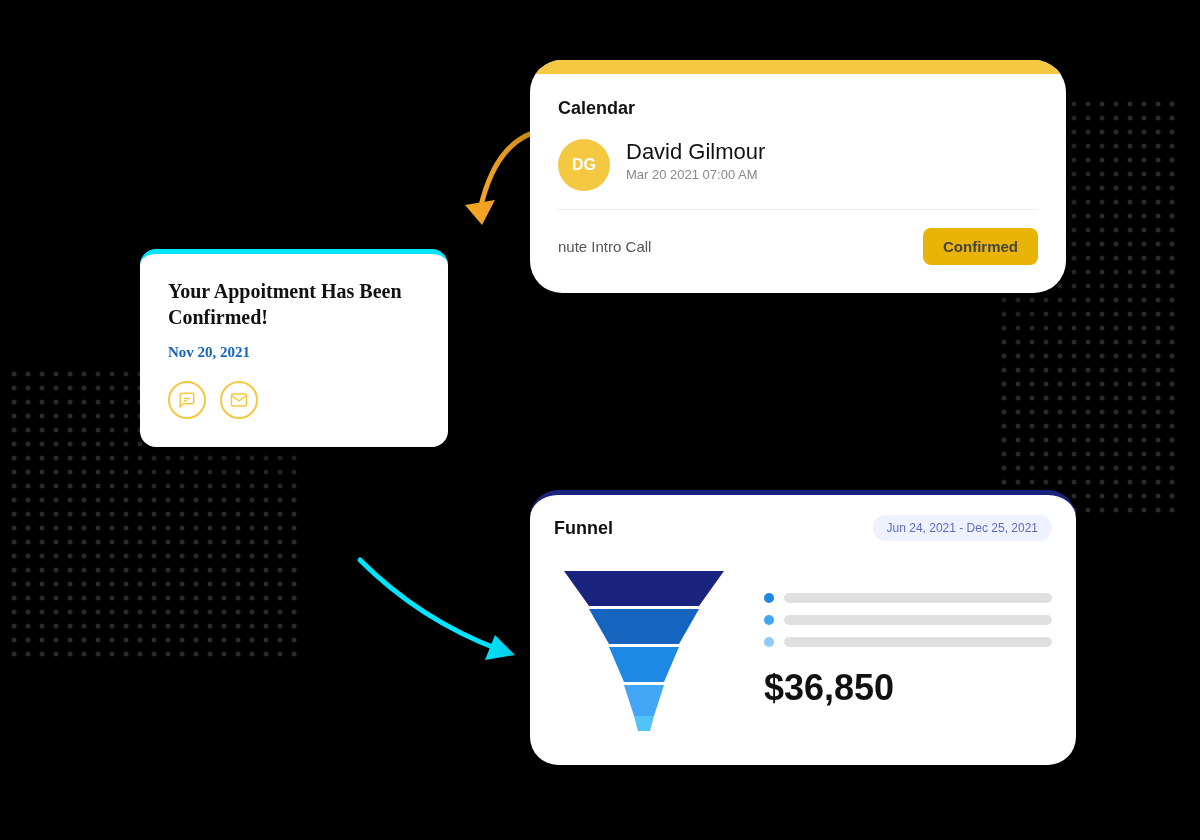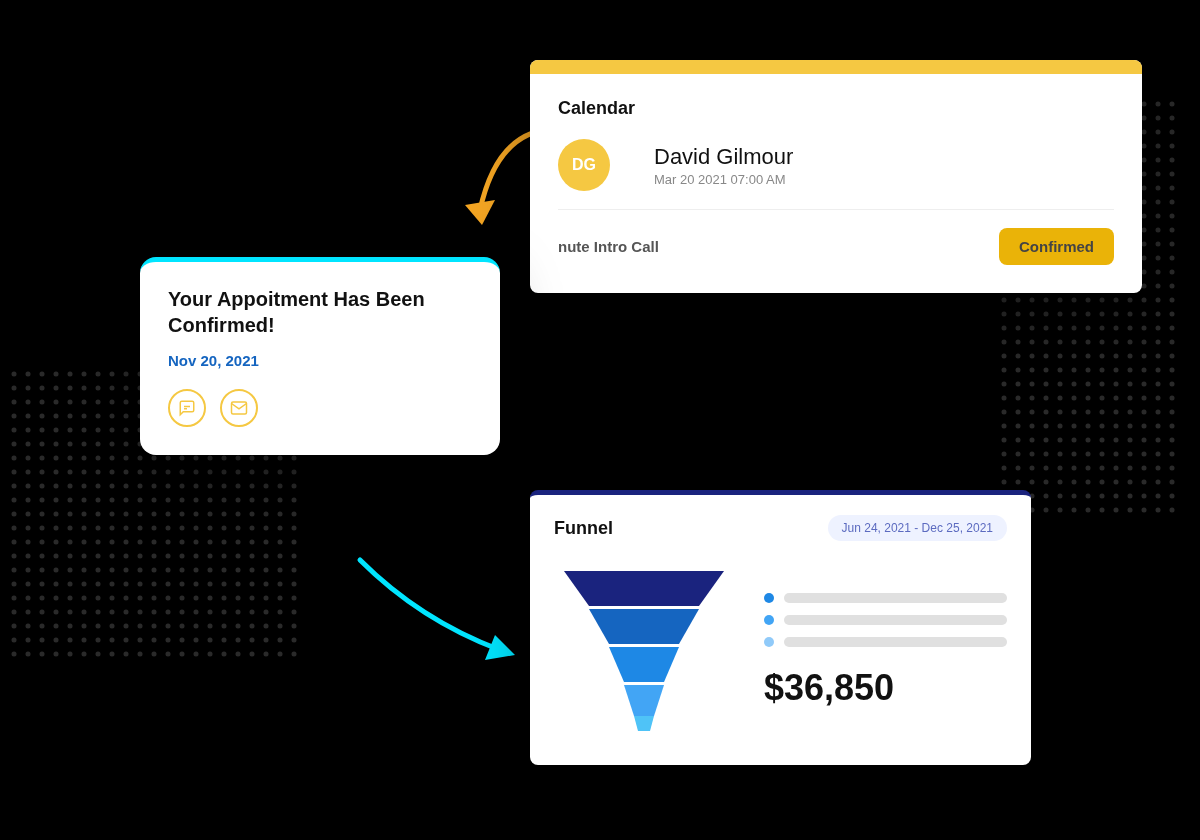--- a/index.html
+++ b/index.html
@@ -19,22 +19,22 @@
       background: #fff;
       border-radius: 16px;
       box-shadow: 0 20px 60px rgba(0,0,0,0.4);
       overflow: hidden;
     }
 
     
     .calendar-card {
       top: 60px;
       left: 530px;
-      width: 612px;
-      border-radius: 8px;
+      width: 536px;
+      border-radius: 32px;
     }
 
     .calendar-header-bar {
       background: #F5C842;
       height: 14px;
       width: 100%;
     }
 
     .calendar-body {
       padding: 24px 28px 28px;
@@ -42,23 +42,22 @@
 
     .calendar-title {
       font-size: 18px;
       font-weight: 700;
       color: #111;
       margin-bottom: 20px;
     }
 
     .calendar-contact-row {
       display: flex;
-      align-items: center;
+      align-items: flex-start;
       margin-bottom: 6px;
-      gap: 28px;
     }
 
     .avatar-circle {
       width: 52px;
       height: 52px;
       border-radius: 50%;
       background: #F5C842;
       display: flex;
       align-items: center;
       justify-content: center;
@@ -90,39 +89,39 @@
     .calendar-meeting-row {
       display: flex;
       align-items: center;
       justify-content: space-between;
     }
 
     .meeting-label {
       font-size: 15px;
       color: #555;
       flex: 1;
-      font-weight: bold;
     }
 
     .confirmed-badge {
       background: #eab308;
       border-radius: 8px;
       padding: 10px 20px;
       font-size: 15px;
       font-weight: 600;
       color: #444;
     }
 
     
     .appointment-card {
-      top: 257px;
+      top: 249px;
       left: 140px;
-      width: 360px;
+      width: 308px;
       border-top: 5px solid #00E5FF;
       border-radius: 16px;
+      font-family: Liberation Serif, serif;
     }
 
     .appt-body {
       padding: 24px 28px 28px;
     }
 
     .appt-title {
       font-size: 20px;
       font-weight: 800;
       color: #111;
@@ -163,23 +162,23 @@
       align-items: center;
       justify-content: center;
       color: #F5C842;
       font-size: 16px;
     }
 
     
     .funnel-card {
       top: 490px;
       left: 530px;
-      width: 501px;
+      width: 546px;
       border-top: 5px solid #1A237E;
-      border-radius: 8px;
+      border-radius: 28px;
     }
 
     .funnel-body {
       padding: 20px 24px 24px;
     }
 
     .funnel-header {
       display: flex;
       align-items: center;
       justify-content: space-between;

